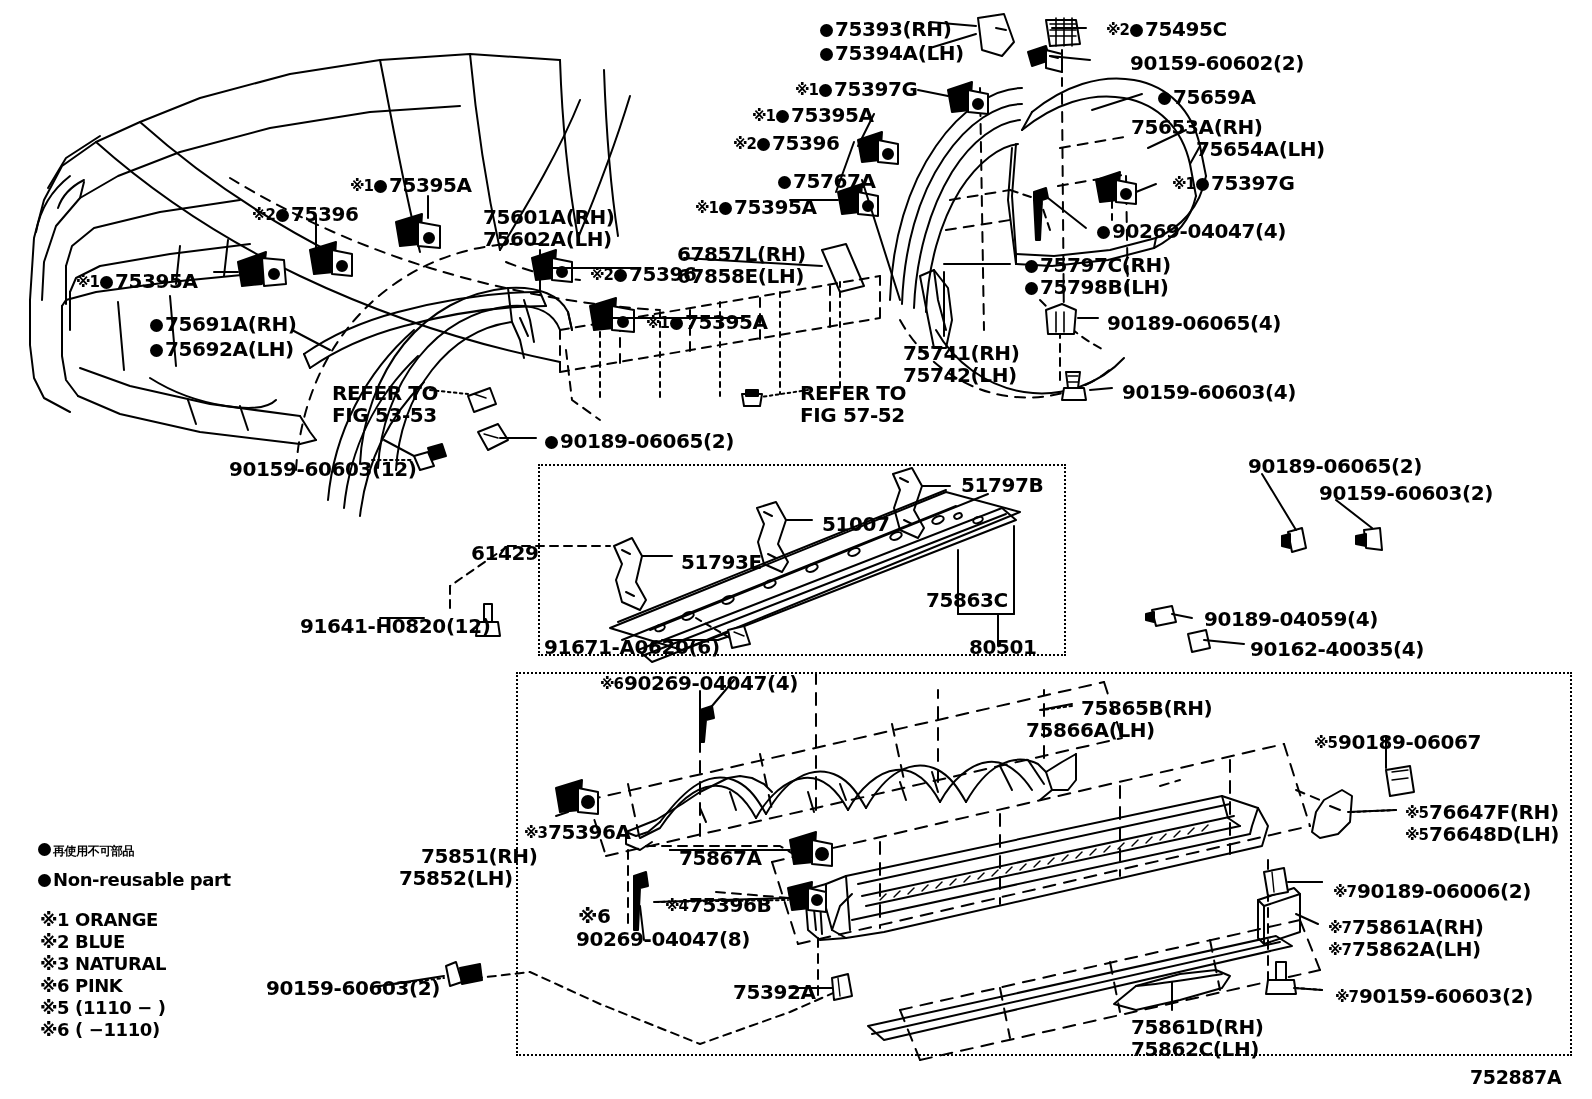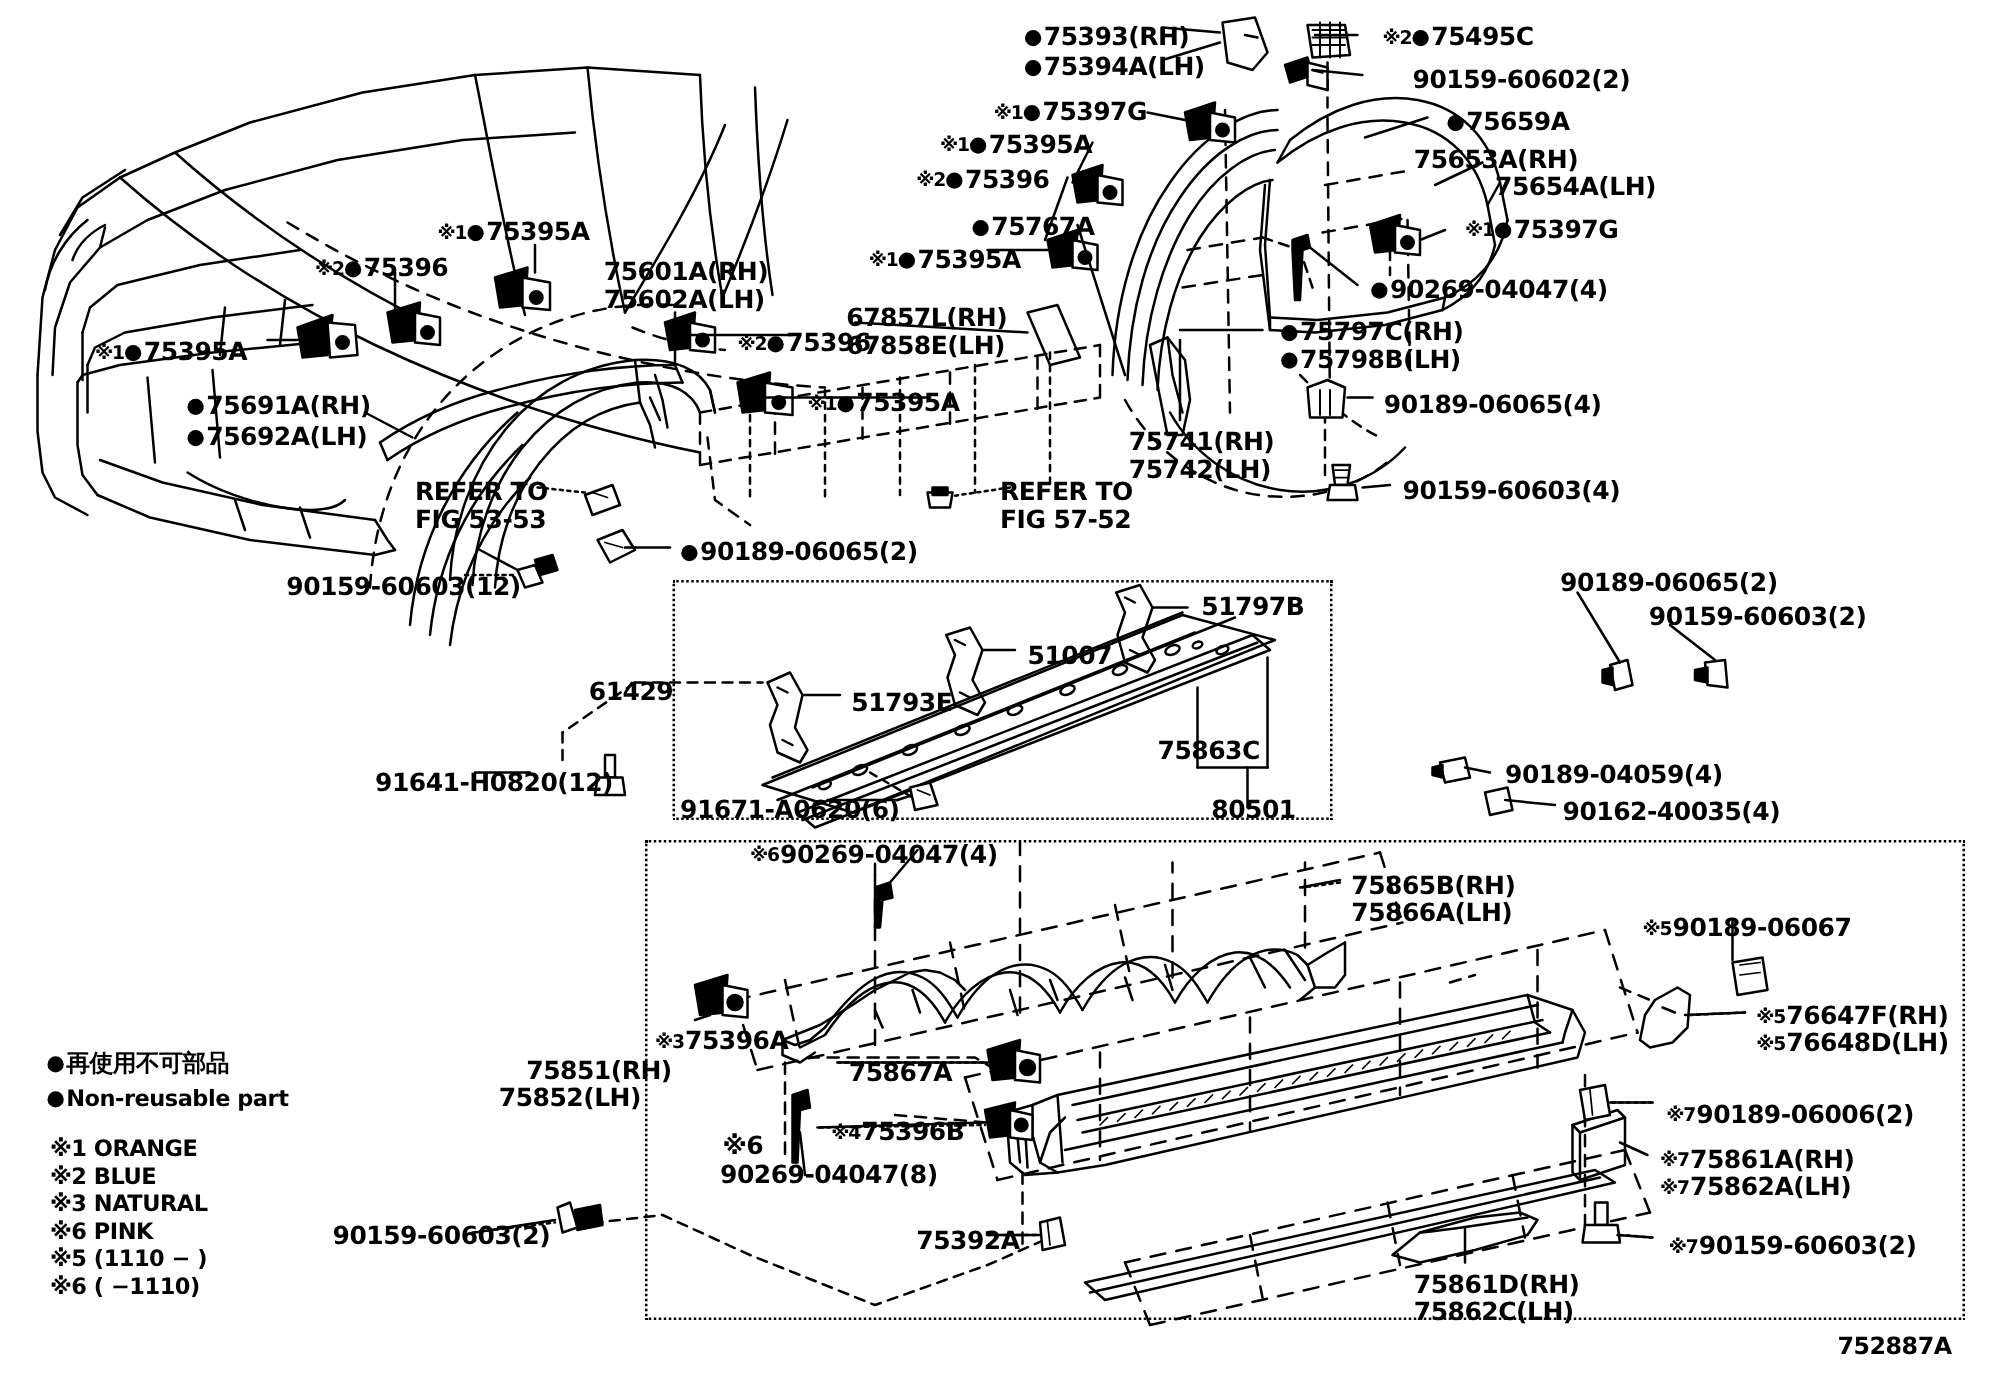--- a/index.html
+++ b/index.html
@@ -12,21 +12,21 @@
     position:absolute;
     font-family:"DejaVu Sans","Liberation Sans",sans-serif;
     font-weight:bold;
     font-size:20px;
     line-height:22px;
     letter-spacing:-0.4px;
     white-space:nowrap;
     color:#000;
   }
   .lbl.sm{font-size:18px;line-height:20px;}
-  .lbl.jp{font-family:"DejaVu Sans","Liberation Sans",sans-serif;font-size:19px;}
+  .lbl.jp{font-family:"DejaVu Sans","Liberation Sans",sans-serif;font-size:12px;}
   .dot{
     display:inline-block;width:13px;height:13px;border-radius:50%;
     background:#000;vertical-align:-1px;margin-right:2px;
   }
   .mk{display:inline-block;font-size:15px;vertical-align:1px;margin-right:1px;letter-spacing:-1px;}
   svg{position:absolute;left:0;top:0;overflow:visible;}
   .box{
     position:absolute;border:2.5px dotted #000;box-sizing:border-box;
   }
 </style>
@@ -672,21 +672,21 @@
       <div class="lbl" style="left: 926px; top: 589px;"><span>75863C</span></div>
       <div class="lbl" style="left: 969px; top: 636px;"><span>80501</span></div>
       <div class="lbl" style="left: 300px; top: 615px;"><span>91641-H0820(12)</span></div>
       <div class="lbl" style="left: 544px; top: 636px;"><span>91671-A0620(6)</span></div>
       <div class="lbl" style="left: 1248px; top: 455px;"><span>90189-06065(2)</span></div>
       <div class="lbl" style="left: 1319px; top: 482px;"><span>90159-60603(2)</span></div>
       <div class="lbl" style="left: 1204px; top: 608px;"><span>90189-04059(4)</span></div>
       <div class="lbl" style="left: 1250px; top: 638px;"><span>90162-40035(4)</span></div>
       <div class="lbl" style="left: 600px; top: 672px;"><span class="mk">※6</span><span>90269-04047(4)</span></div>
       <div class="lbl" style="left: 1081px; top: 697px;"><span>75865B(RH)</span></div>
-      <div class="lbl" style="left: 1081px; top: 719px;"><span>75866A(LH)</span></div>
+      <div class="lbl" style="left: 1026px; top: 719px;"><span>75866A(LH)</span></div>
       <div class="lbl" style="left: 1314px; top: 731px;"><span class="mk">※5</span><span>90189-06067</span></div>
       <div class="lbl" style="left: 1405px; top: 801px;"><span class="mk">※5</span><span>76647F(RH)</span></div>
       <div class="lbl" style="left: 1405px; top: 823px;"><span class="mk">※5</span><span>76648D(LH)</span></div>
       <div class="lbl" style="left: 524px; top: 821px;"><span class="mk">※3</span><span>75396A</span></div>
       <div class="lbl" style="left: 399px; top: 845px; margin-left: 22px;"><span>75851(RH)</span></div>
       <div class="lbl" style="left: 399px; top: 867px;"><span>75852(LH)</span></div>
       <div class="lbl" style="left: 679px; top: 847px;"><span>75867A</span></div>
       <div class="lbl" style="left: 1333px; top: 880px;"><span class="mk">※7</span><span>90189-06006(2)</span></div>
       <div class="lbl" style="left: 665px; top: 894px;"><span class="mk">※4</span><span>75396B</span></div>
       <div class="lbl" style="left: 578px; top: 905px;"><span>※6</span></div>

